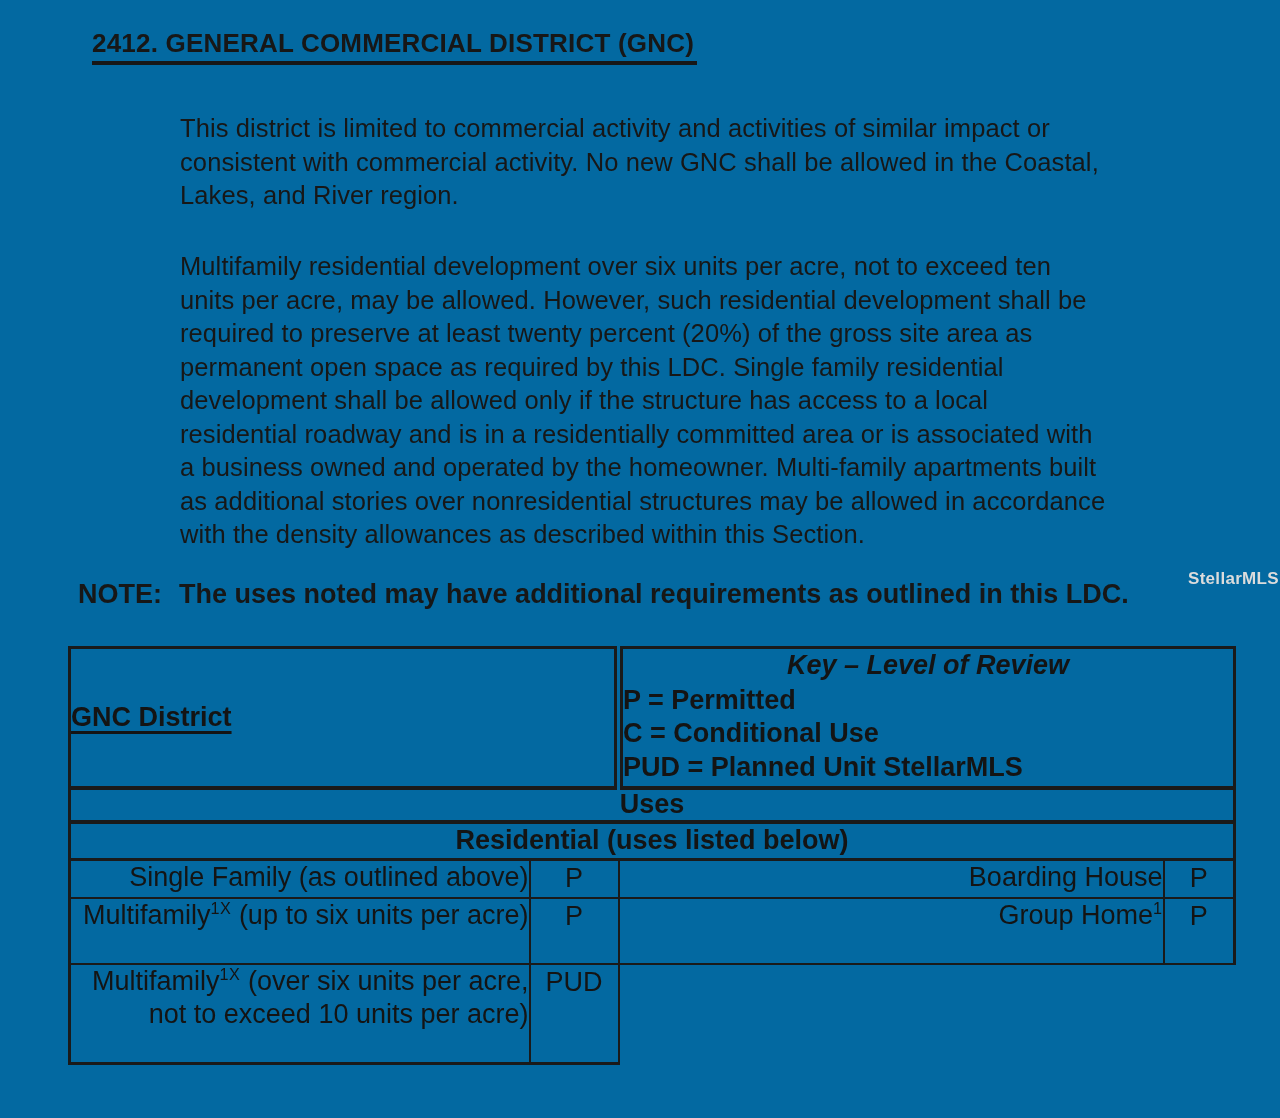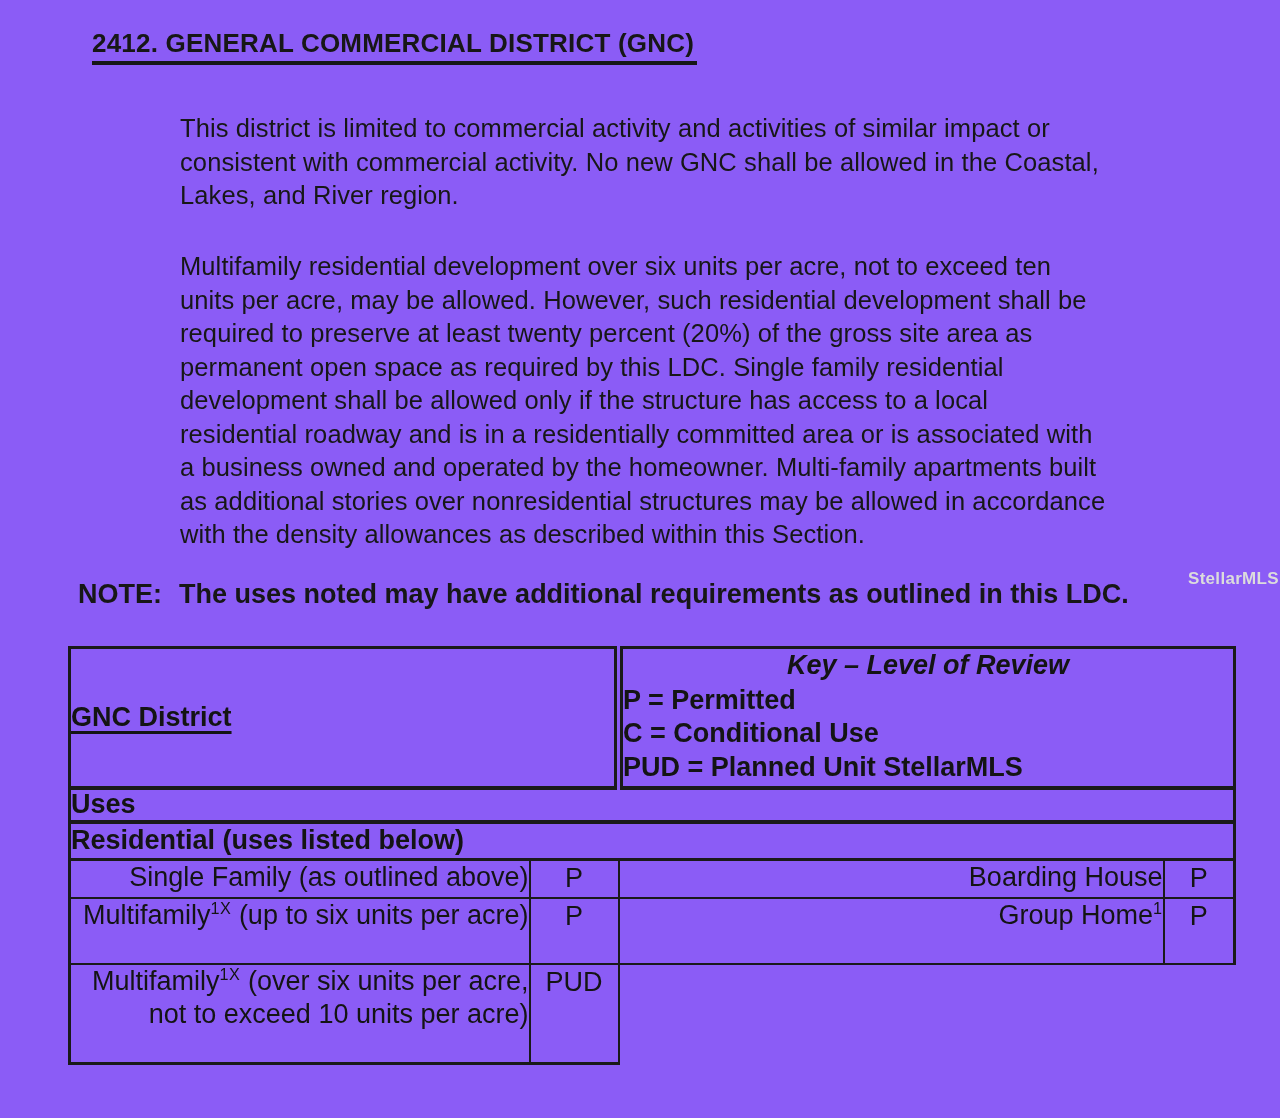--- a/index.html
+++ b/index.html
@@ -1,19 +1,19 @@
 <!DOCTYPE html>
 <html><head>
 <meta charset="utf-8">
 <style>
   html,body{margin:0;padding:0;background:#e9e9e9;}
   .page{
     position:relative;
     width:1280px;height:1118px;
-    background:#8b5cf6;
+    background:#0369a1;
     font-family:"Liberation Sans","DejaVu Sans",sans-serif;
     color:#171717;
     overflow:hidden;
   }
   
   .doc-title{
     position:absolute;left:92px;top:28px;
     font-size:26px;font-weight:bold;letter-spacing:0.2px;
     border-bottom:4px solid #171717;
     padding:0 3px 2px 0;
@@ -75,21 +75,21 @@
     line-height:33.5px;
   }
   .key-title{
     text-align:center;
     font-style:italic;
     text-decoration-thickness:2.5px;
     text-underline-offset:4px;
     margin-bottom:1px;
   }
   .band{
-    text-align:left;font-weight:bold;
+    text-align:center;font-weight:bold;
     line-height:1.1;
   }
   .band-uses{border-bottom-width:4px !important;}
   .band-res{border-bottom-width:3px !important;}
   
   .c-use{
     text-align:right;vertical-align:top;
     padding:1px 8px 2px 17px;
     line-height:33.5px;
   }

